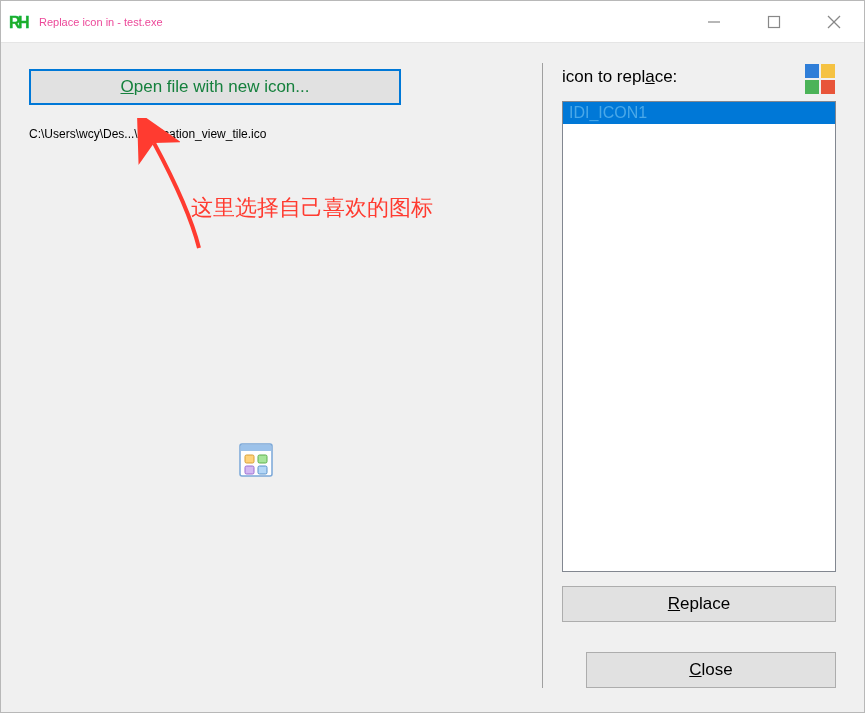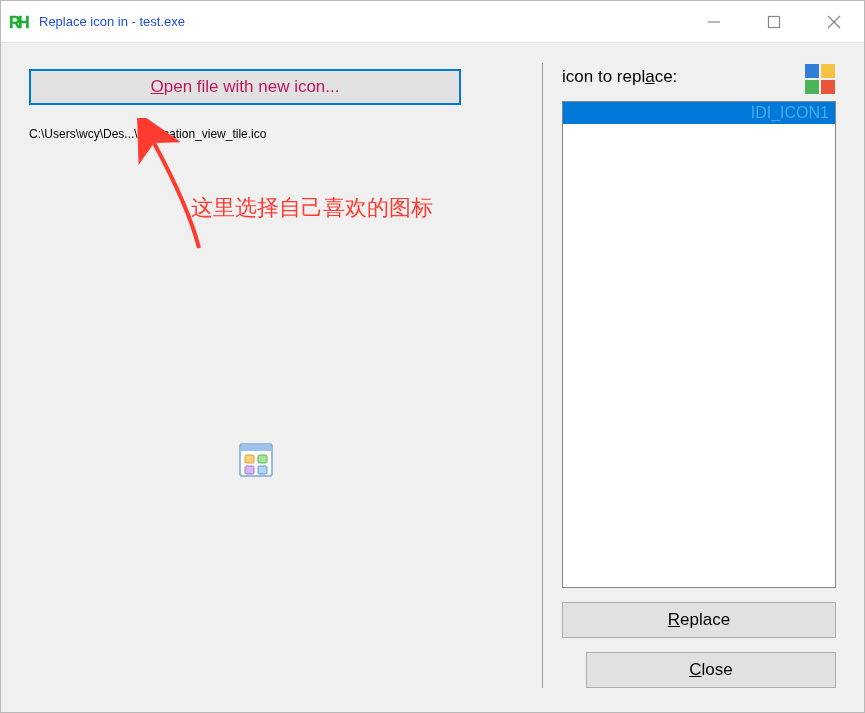--- a/index.html
+++ b/index.html
@@ -29,22 +29,22 @@
     .titlebar-icon {
       width: 22px;
       height: 22px;
       margin-right: 8px;
       display: flex;
       align-items: center;
       justify-content: center;
     }
     .titlebar-icon svg { display:block; }
     .titlebar-title {
-      color: #1d4ed8;
-      font-size: 13px;
+      color: #ec4899;
+      font-size: 11px;
       flex: 1;
     }
     .win-controls { display: flex; height: 100%; }
     .win-btn {
       width: 60px;
       height: 100%;
       display: flex;
       align-items: center;
       justify-content: center;
       color: #888;
@@ -69,26 +69,26 @@
       align-self: stretch;
     }
     .right-pane {
       width: 290px;
       padding-left: 16px;
       display: flex;
       flex-direction: column;
       position: relative;
     }
     .open-button {
-      width: 432px;
+      width: 372px;
       height: 36px;
       border: 2px solid #0078d7;
       background: #e1e1e1;
       font-size: 17px;
-      color: #be185d;
+      color: #15803d;
       display: flex;
       align-items: center;
       justify-content: center;
       cursor: default;
       margin-top: 6px;
     }
     .open-underline { text-decoration: underline; }
     .file-path {
       margin-top: 22px;
       font-size: 12px;
@@ -130,39 +130,38 @@
     .cur-icon {
       width: 32px;
       height: 32px;
     }
     .listbox {
       border: 1px solid #828790;
       background: #fff;
       flex: 1;
       margin-bottom: 14px;
       overflow: hidden;
-      text-align: right;
     }
     .listitem {
       background: #0078d7;
       color: #4aa8e8;
       padding: 2px 6px;
       font-size: 16px;
       white-space: nowrap;
     }
     .action-btn {
       height: 36px;
       border: 1px solid #adadad;
       background: #e1e1e1;
       font-size: 17px;
       color: #000;
       display: flex;
       align-items: center;
       justify-content: center;
-      margin-bottom: 14px;
+      margin-bottom: 30px;
       cursor: default;
     }
     .action-btn:last-child { margin-bottom: 0; margin-left: 24px; }
   </style>
 </head>
 <body>
 
 <div class="window">
   <div class="titlebar">
     <div class="titlebar-icon">

